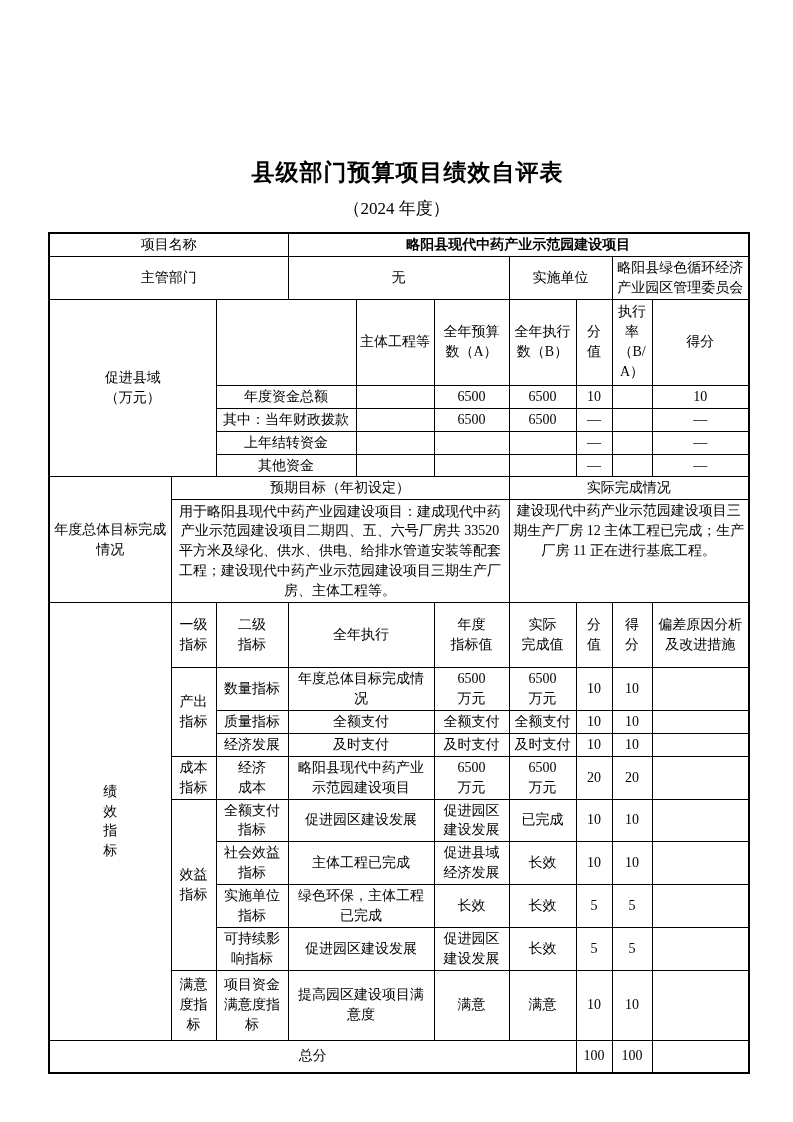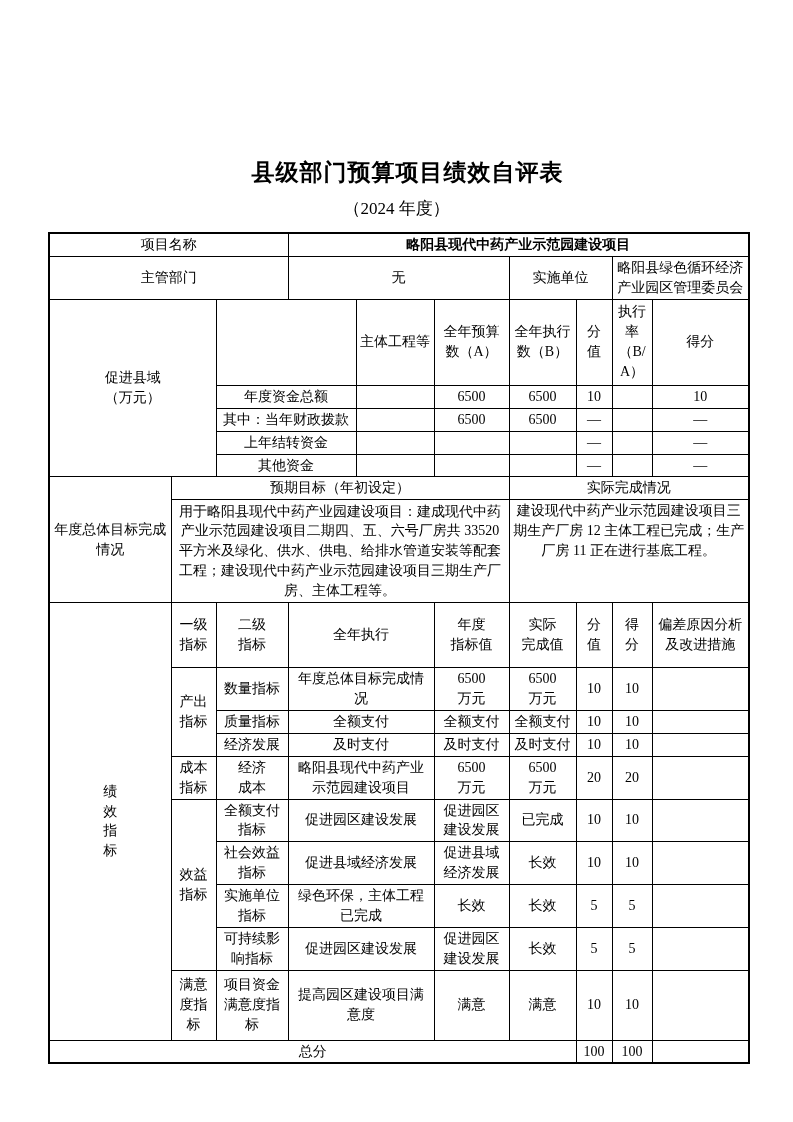--- a/index.html
+++ b/index.html
@@ -205,21 +205,21 @@
       <td>促进园区
 建设发展</td>
       <td>已完成</td>
       <td>10</td>
       <td>10</td>
       <td></td>
     </tr>
     <tr style="height:42px">
       <td>社会效益
 指标</td>
-      <td colspan="2" class="tl">促进县域经济发展</td>
+      <td colspan="2" class="tl">主体工程已完成</td>
       <td>促进县域
 经济发展</td>
       <td>长效</td>
       <td>10</td>
       <td>10</td>
       <td></td>
     </tr>
     <tr style="height:42px">
       <td>实施单位
 指标</td>
@@ -249,21 +249,21 @@
 满意度指
 标</td>
       <td colspan="2" class="tl">提高园区建设项目满意度</td>
       <td>满意</td>
       <td>满意</td>
       <td>10</td>
       <td>10</td>
       <td></td>
     </tr>
 
-    <tr style="height:23px">
+    <tr style="height:33px">
       <td colspan="7">总分</td>
       <td>100</td>
       <td>100</td>
       <td></td>
     </tr>
   </tbody>
     </table>
 </div>
 
 </body></html>

